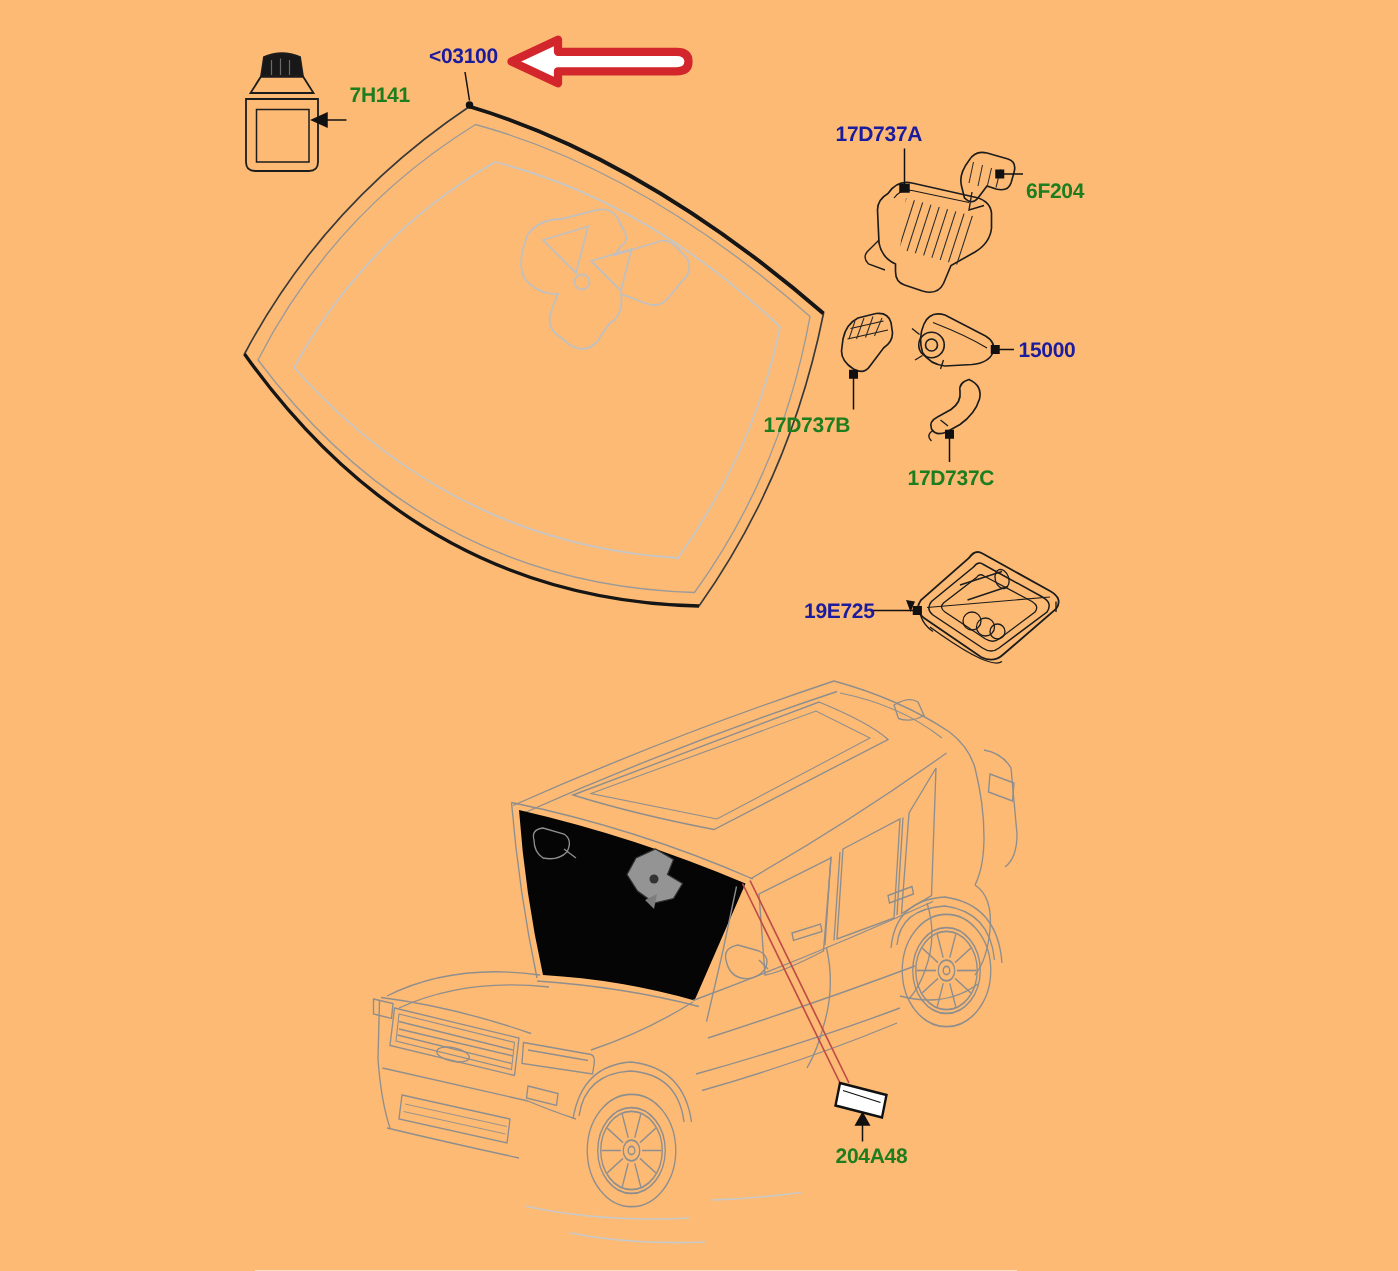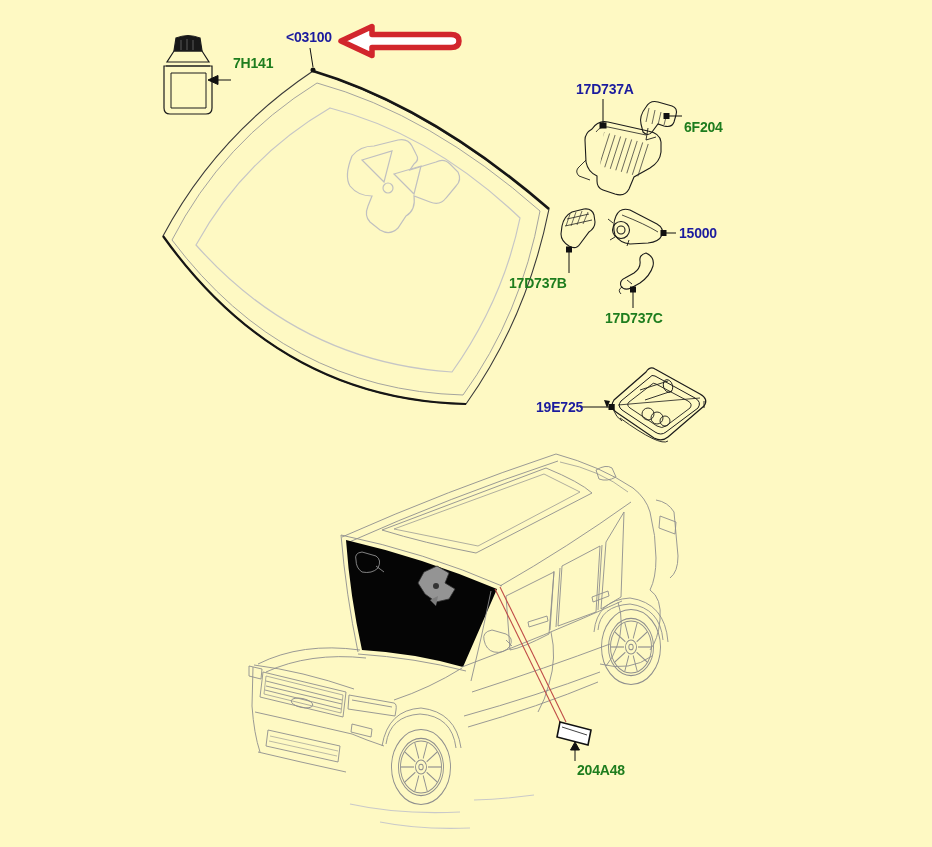--- a/index.html
+++ b/index.html
@@ -1,16 +1,16 @@
 <!DOCTYPE html>
 <html><head>
 <meta charset="utf-8">
 <style>
   html,body{margin:0;padding:0;background:#fff;}
-  .stage{position:relative;width:932px;height:847px;background:#fef9c3;overflow:hidden;
+  .stage{position:relative;width:932px;height:847px;background:#fdba74;overflow:hidden;
          font-family:"Liberation Sans",sans-serif;}
   svg.base{position:absolute;left:0;top:0;z-index:1;}
   svg.overlay{position:absolute;left:0;top:0;z-index:3;pointer-events:none;}
   .label{position:absolute;font-weight:700;font-size:14px;line-height:15px;
          white-space:nowrap;z-index:2;letter-spacing:-0.2px;cursor:pointer;}
   .navy{color:#1b1b9e;}
   .green{color:#1e7d1e;}
 </style>
 </head>
 <body>
@@ -271,26 +271,26 @@
   </svg>
 
   <svg class="overlay" width="932" height="847" viewBox="0 0 932 847">
     <path d="M341,41 L372,26.5 L372,34.5 L451,34.5 Q459,34.5 459,41 Q459,47.5 451,47.5 L372,47.5 L372,55.5 Z" fill="#ffffff" stroke="#d2262c" stroke-width="5.5" stroke-linejoin="round"></path>
   </svg>
 
   <div class="label navy" style="left:286px;top:30px">&lt;03100</div>
 
   <div class="label green" style="left:233px;top:56px">7H141</div>
 
-  <div class="label navy" style="left:576px;top:82px">17D737A</div>
+  <div class="label navy" style="left:557px;top:82px">17D737A</div>
 
   <div class="label green" style="left:684px;top:120px">6F204</div>
 
   <div class="label navy" style="left:679px;top:226px">15000</div>
 
   <div class="label green" style="left:509px;top:276px">17D737B</div>
 
   <div class="label green" style="left:605px;top:311px">17D737C</div>
 
   <div class="label navy" style="left:536px;top:400px">19E725</div>
 
-  <div class="label green" style="left:577px;top:763px">204A48</div>
+  <div class="label green" style="left:557px;top:763px">204A48</div>
 </div>
 
 </body></html>

